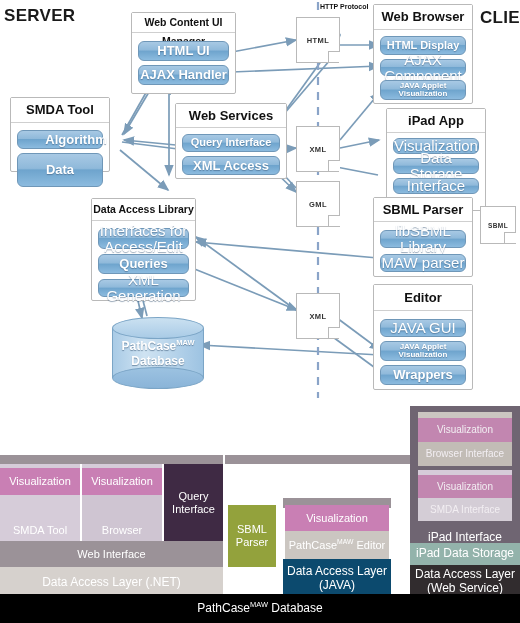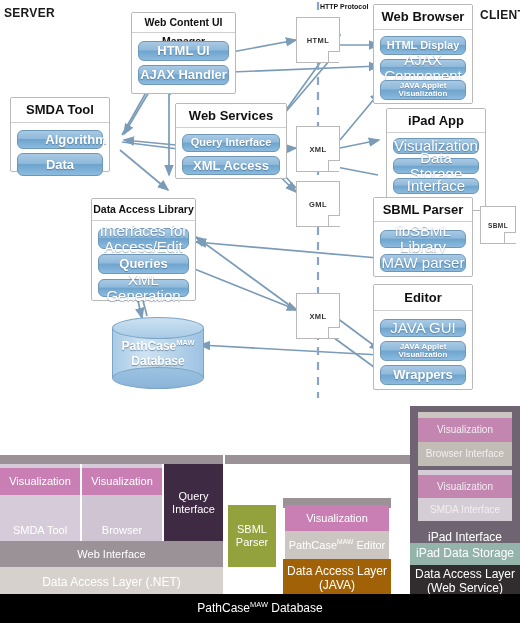--- a/index.html
+++ b/index.html
@@ -4,21 +4,21 @@
 <style>
   html,body{margin:0;padding:0;background:#fff;}
   body{width:520px;height:623px;overflow:hidden;
        font-family:"Liberation Sans","DejaVu Sans",sans-serif;}
   #root{position:relative;width:520px;height:623px;}
 
   
   .abs{position:absolute;box-sizing:border-box;}
 
   
-  .side-label{font-size:12px;font-weight:bold;color:#1a1a1a;letter-spacing:.3px;}
+  .side-label{font-size:17px;font-weight:bold;color:#1a1a1a;letter-spacing:.3px;}
 
   
   .cbox{background:#ffffff;border:1px solid #b9b9b9;border-radius:2px;}
   .cbox-title{height:19px;line-height:19px;text-align:center;
               font-size:10.5px;font-weight:bold;color:#111;
               border-bottom:1px solid #cfcfcf;background:#fff;}
   .cbox-title.big{font-size:13px;font-weight:bold;}
   .cbox-body{padding:5px 6px;display:flex;flex-direction:column;gap:4px;}
 
   
@@ -145,21 +145,21 @@
     <div class="cbox-body" style="padding-top:8px;">
       <div class="pill lg" style="height:20px;">HTML UI</div>
       <div class="pill lg" style="height:20px;">AJAX Handler</div>
     </div>
   </div>
 
   <div class="abs cbox" style="left:10px;top:97px;width:100px;height:75px;">
     <div class="cbox-title big" style="height:24px;line-height:24px;">SMDA Tool</div>
     <div class="cbox-body" style="padding-top:7px;">
       <div class="pill lg" style="height:19px;padding-left:32px;">Algorithm</div>
-      <div class="pill lg" style="height:23px;">Data</div>
+      <div class="pill lg" style="height:34px;">Data</div>
     </div>
   </div>
 
   <div class="abs cbox" style="left:175px;top:103px;width:112px;height:76px;">
     <div class="cbox-title big" style="height:23px;line-height:23px;">Web Services</div>
     <div class="cbox-body" style="padding-top:6px;">
       <div class="pill md" style="height:18px;">Query Interface</div>
       <div class="pill lg" style="height:19px;">XML Access</div>
     </div>
   </div>
@@ -264,21 +264,21 @@
   <div class="blk big" style="left:0px;top:567px;width:223px;height:31px;background:#d6d1cd;">Data Access Layer (.NET)</div>
 
   <div class="blk mid" style="left:228px;top:505px;width:48px;height:62px;background:#93a23c;
        flex-direction:column;">SBML Parser</div>
 
   <div class="blk" style="left:283px;top:498px;width:108px;height:10px;background:#9b9298;"></div>
   <div class="blk mid" style="left:285px;top:505px;width:104px;height:26px;background:#c97fb4;">Visualization</div>
   <div class="blk mid" style="left:285px;top:531px;width:104px;height:28px;background:#cbc6c1;">
     <span><span>PathCase</span><sup>MAW</sup> <span>Editor</span></span>
   </div>
-  <div class="blk big" style="left:283px;top:559px;width:108px;height:39px;background:#a16207;
+  <div class="blk big" style="left:283px;top:559px;width:108px;height:39px;background:#0c4a6e;
        flex-direction:column;">Data Access Layer (JAVA)</div>
 
   <div class="blk" style="left:410px;top:406px;width:110px;height:161px;background:#6f6572;"></div>
   <div class="blk" style="left:418px;top:412px;width:94px;height:7px;background:#cbc6c1;"></div>
   <div class="blk small dim" style="left:418px;top:418px;width:94px;height:24px;background:#c286b0;">Visualization</div>
   <div class="blk small dim" style="left:418px;top:442px;width:94px;height:24px;background:#c2bcb6;">Browser Interface</div>
   <div class="blk" style="left:418px;top:470px;width:94px;height:6px;background:#d6ccd9;"></div>
   <div class="blk small dim" style="left:418px;top:475px;width:94px;height:23px;background:#c286b0;">Visualization</div>
   <div class="blk small dim" style="left:418px;top:498px;width:94px;height:23px;background:#d4cdd6;">SMDA Interface</div>
   <div class="blk big" style="left:410px;top:521px;width:110px;height:34px;background:#6f6572;">iPad Interface</div>

